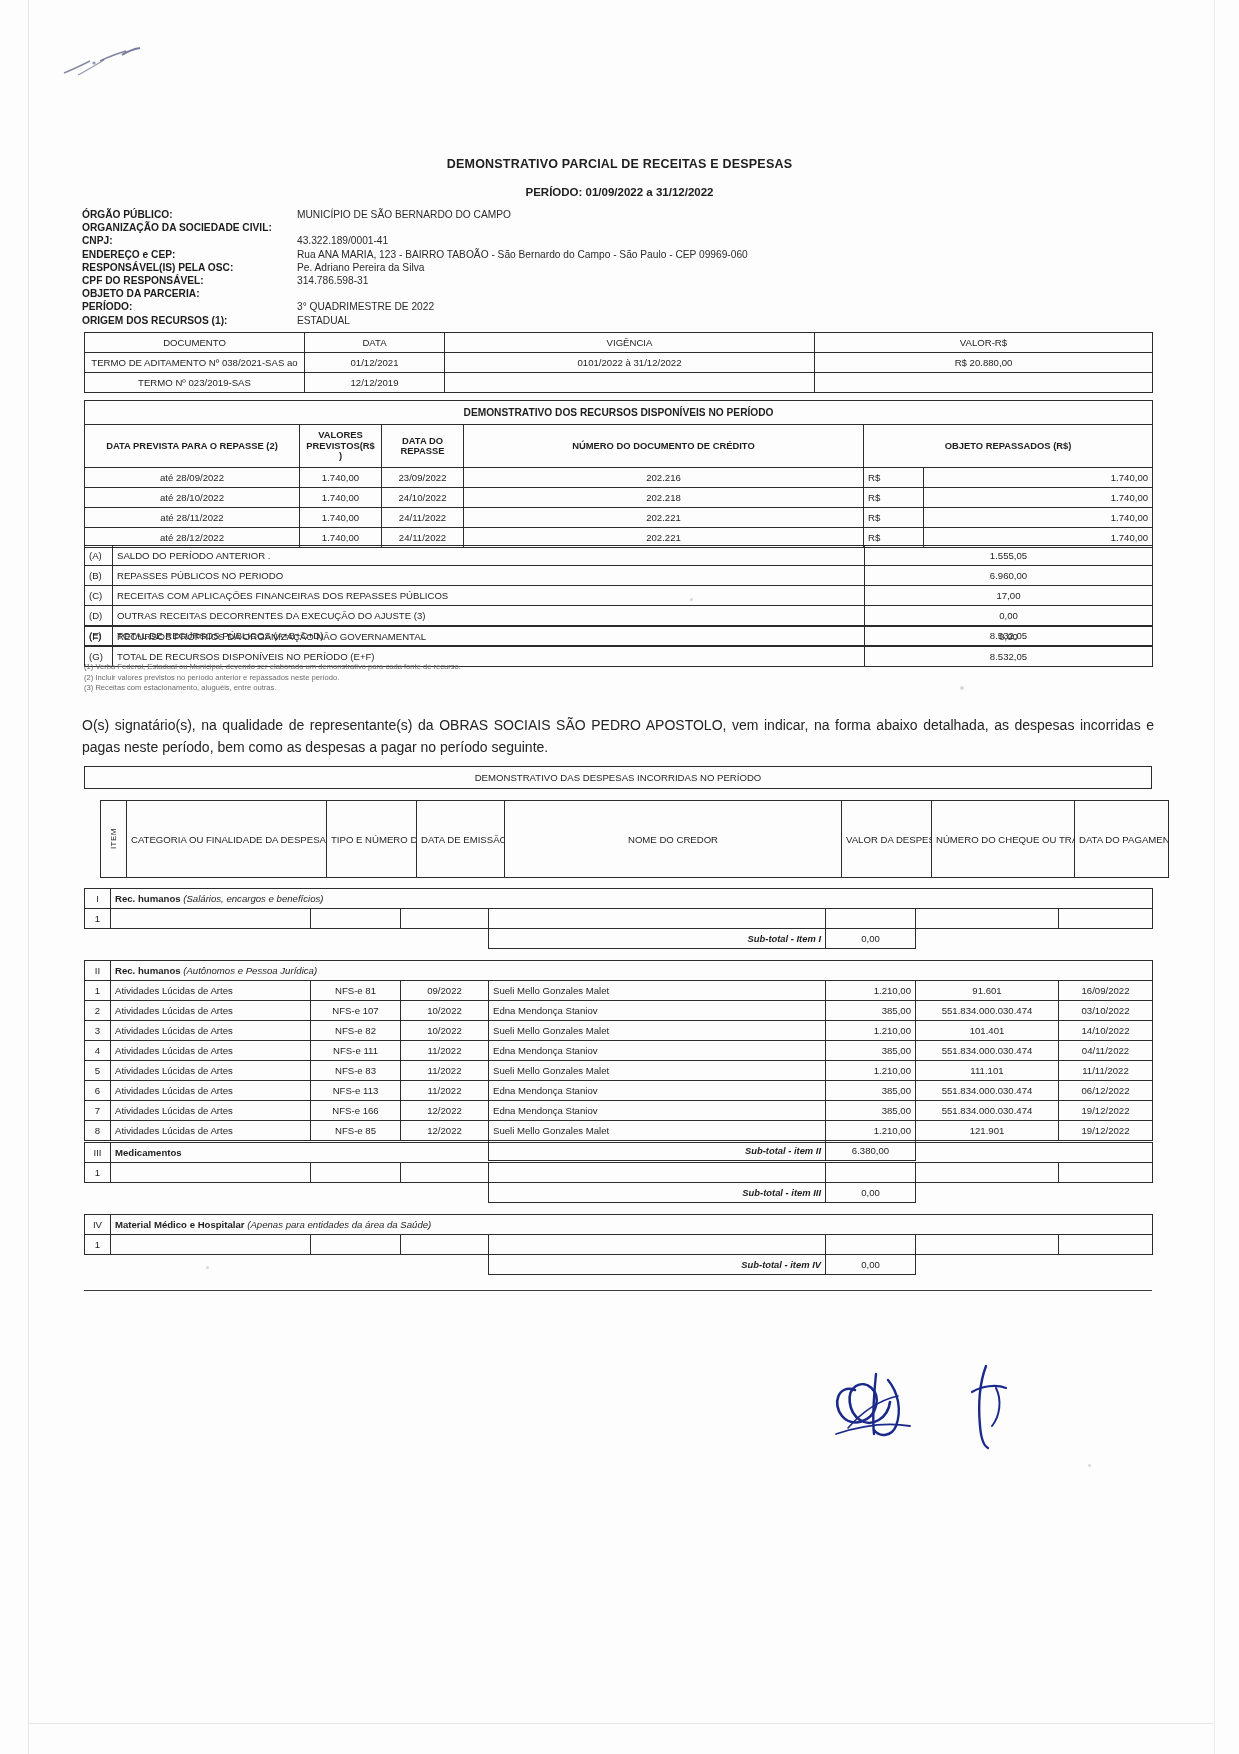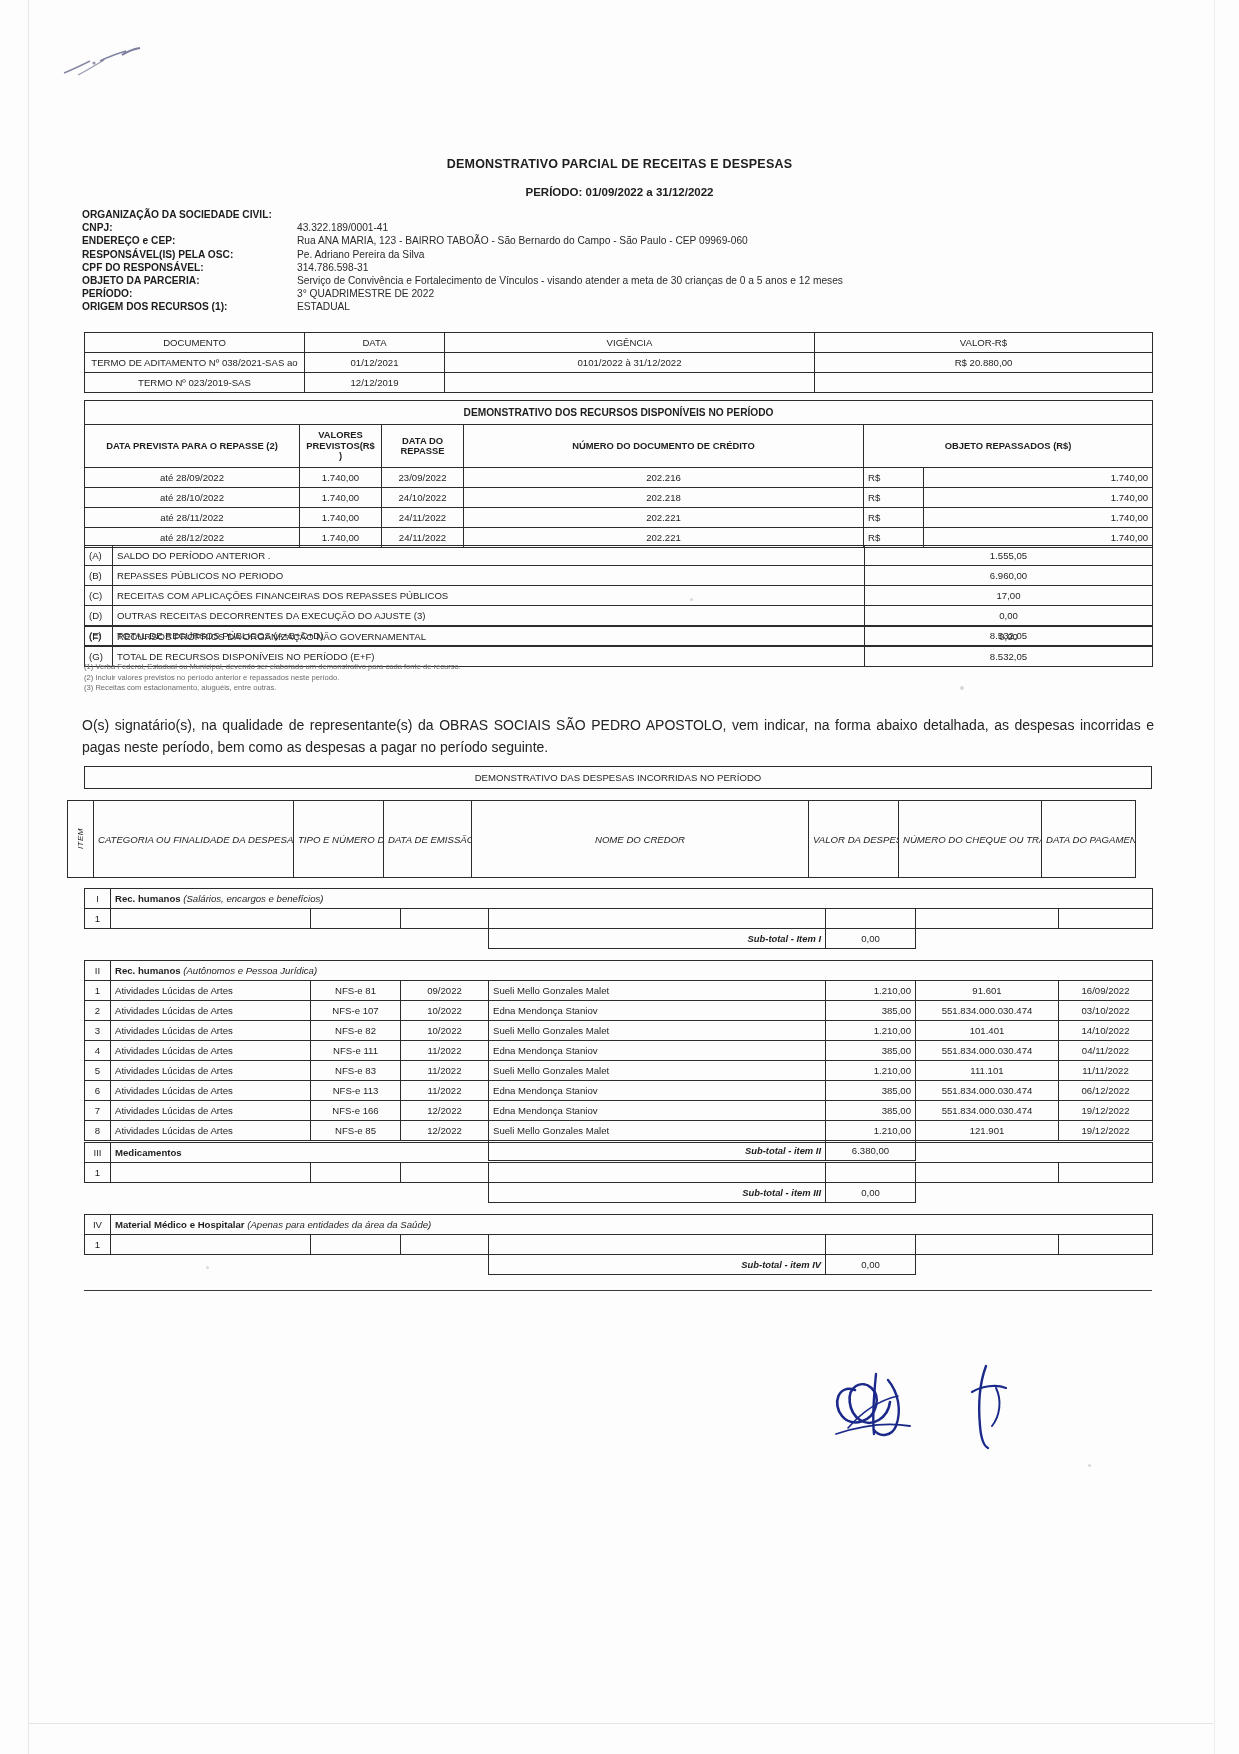--- a/index.html
+++ b/index.html
@@ -97,21 +97,21 @@
     position:absolute;left:82px;top:714px;width:1072px;
     font-size:14px;line-height:22px;color:#242424;text-align:justify;
   }
 
   
   .tbl-expband{position:absolute;left:84px;top:766px;width:1068px;}
   .tbl-expband table{width:1068px;}
   .tbl-expband td{height:17px;font-weight:bold;text-align:center;font-size:10.2px;}
 
   
-  .tbl-exphead{position:absolute;left:67px;top:800px;width:1068px;font-style:italic;}
+  .tbl-exphead{position:absolute;left:100px;top:800px;width:1068px;}
   .tbl-exphead table{width:1068px;}
   .tbl-exphead td{height:72px;white-space:normal;font-weight:bold;text-align:center;font-size:8.4px;line-height:9.6px;}
   .vtext{
     writing-mode:vertical-rl;transform:rotate(180deg);
     font-size:8px;letter-spacing:.5px;margin:0 auto;
   }
 
   
   .grp{position:absolute;left:84px;width:1068px;}
   .grp table{width:1068px;}
@@ -148,41 +148,44 @@
   <div class="content">
 
     <div class="doc-title">DEMONSTRATIVO PARCIAL DE RECEITAS E DESPESAS</div>
     <div class="doc-period">
       <span>PERÍODO:</span>
       <span class="pv">01/09/2022 a 31/12/2022</span>
     </div>
 
     <div class="hdr">
       <div class="hdr-row">
+        <span class="hdr-label">ÓRGÃO PÚBLICO:</span>
+        <span class="hdr-value">MUNICÍPIO DE SÃO BERNARDO DO CAMPO</span>
+      </div>
+      <div class="hdr-row">
         <span class="hdr-label">ORGANIZAÇÃO DA SOCIEDADE CIVIL:</span>
       </div>
       <div class="hdr-row">
         <span class="hdr-label">CNPJ:</span>
         <span class="hdr-value">43.322.189/0001-41</span>
       </div>
       <div class="hdr-row">
         <span class="hdr-label">ENDEREÇO e CEP:</span>
         <span class="hdr-value">Rua ANA MARIA, 123 - BAIRRO TABOÃO - São Bernardo do Campo - São Paulo - CEP 09969-060</span>
       </div>
       <div class="hdr-row">
         <span class="hdr-label">RESPONSÁVEL(IS) PELA OSC:</span>
         <span class="hdr-value">Pe. Adriano Pereira da Silva</span>
       </div>
       <div class="hdr-row">
         <span class="hdr-label">CPF DO RESPONSÁVEL:</span>
         <span class="hdr-value">314.786.598-31</span>
       </div>
       <div class="hdr-row">
         <span class="hdr-label">OBJETO DA PARCERIA:</span>
-        <span class="hdr-value">Serviço de Convivência e Fortalecimento de Vínculos - visando atender a meta de 30 crianças de 0 a 5 anos e 12 meses</span>
       </div>
       <div class="hdr-row">
         <span class="hdr-label">PERÍODO:</span>
         <span class="hdr-value">3° QUADRIMESTRE DE 2022</span>
       </div>
       <div class="hdr-row">
         <span class="hdr-label">ORIGEM DOS RECURSOS (1):</span>
         <span class="hdr-value">ESTADUAL</span>
       </div>
     </div>

